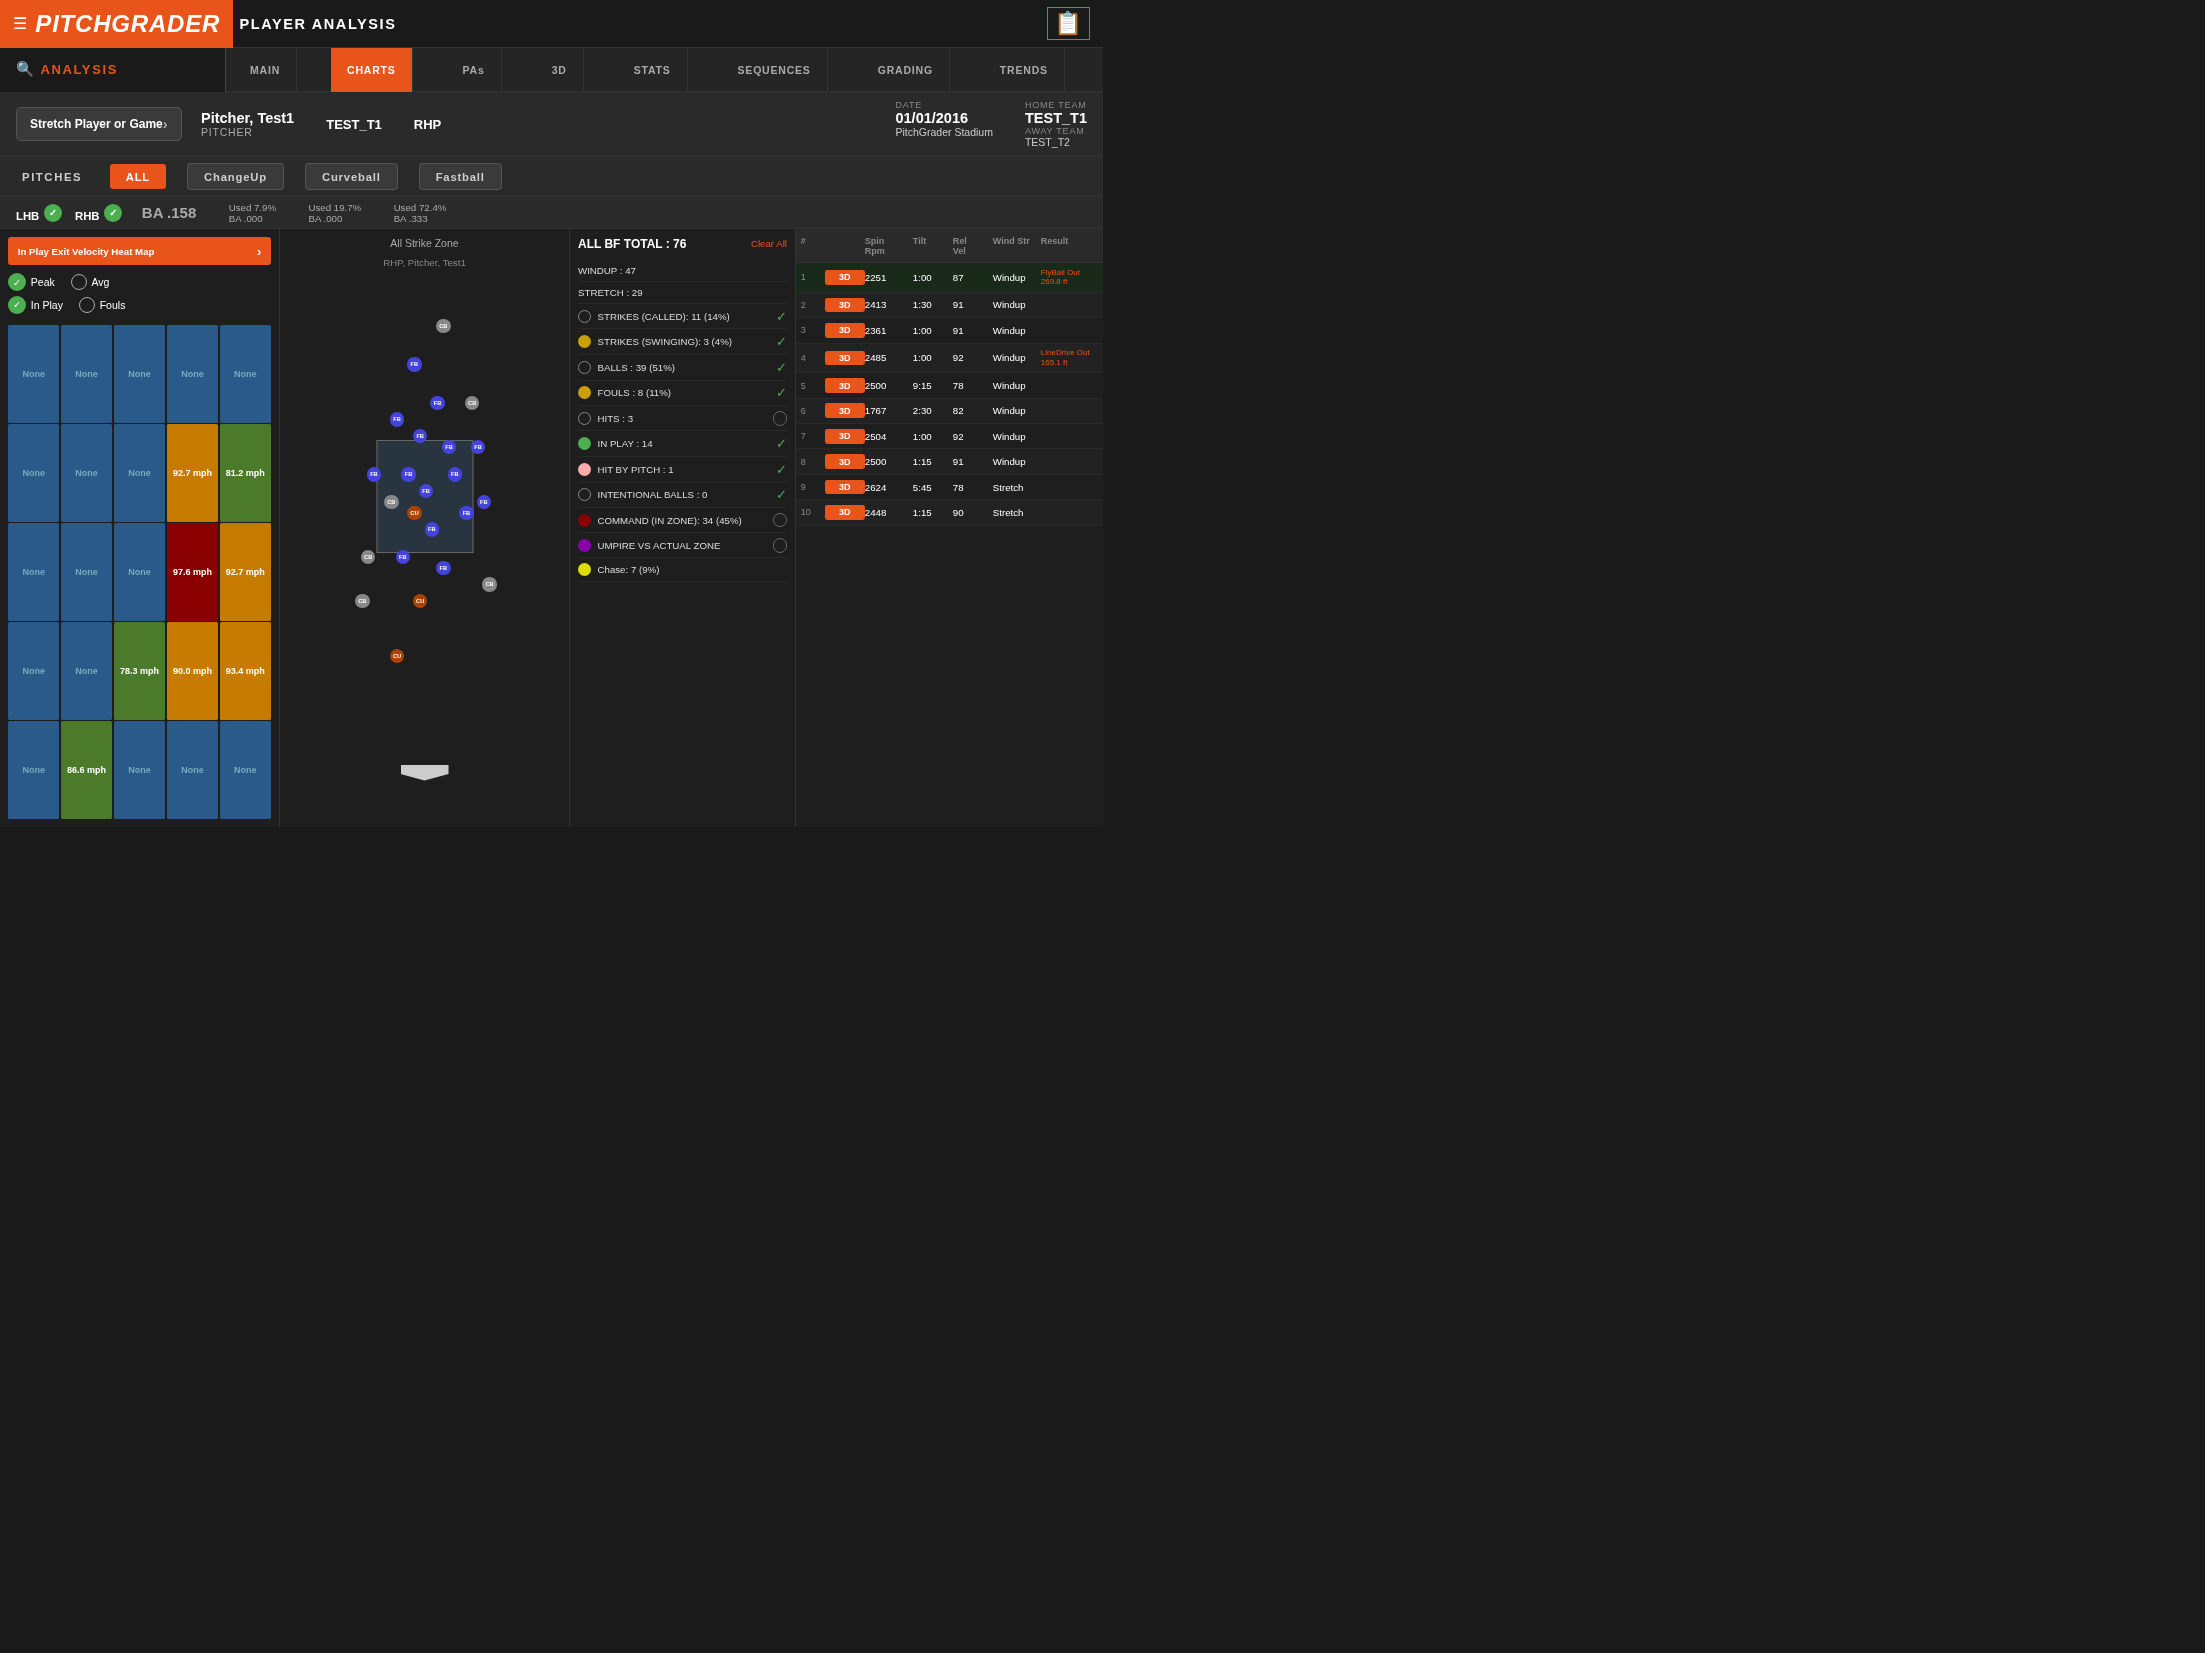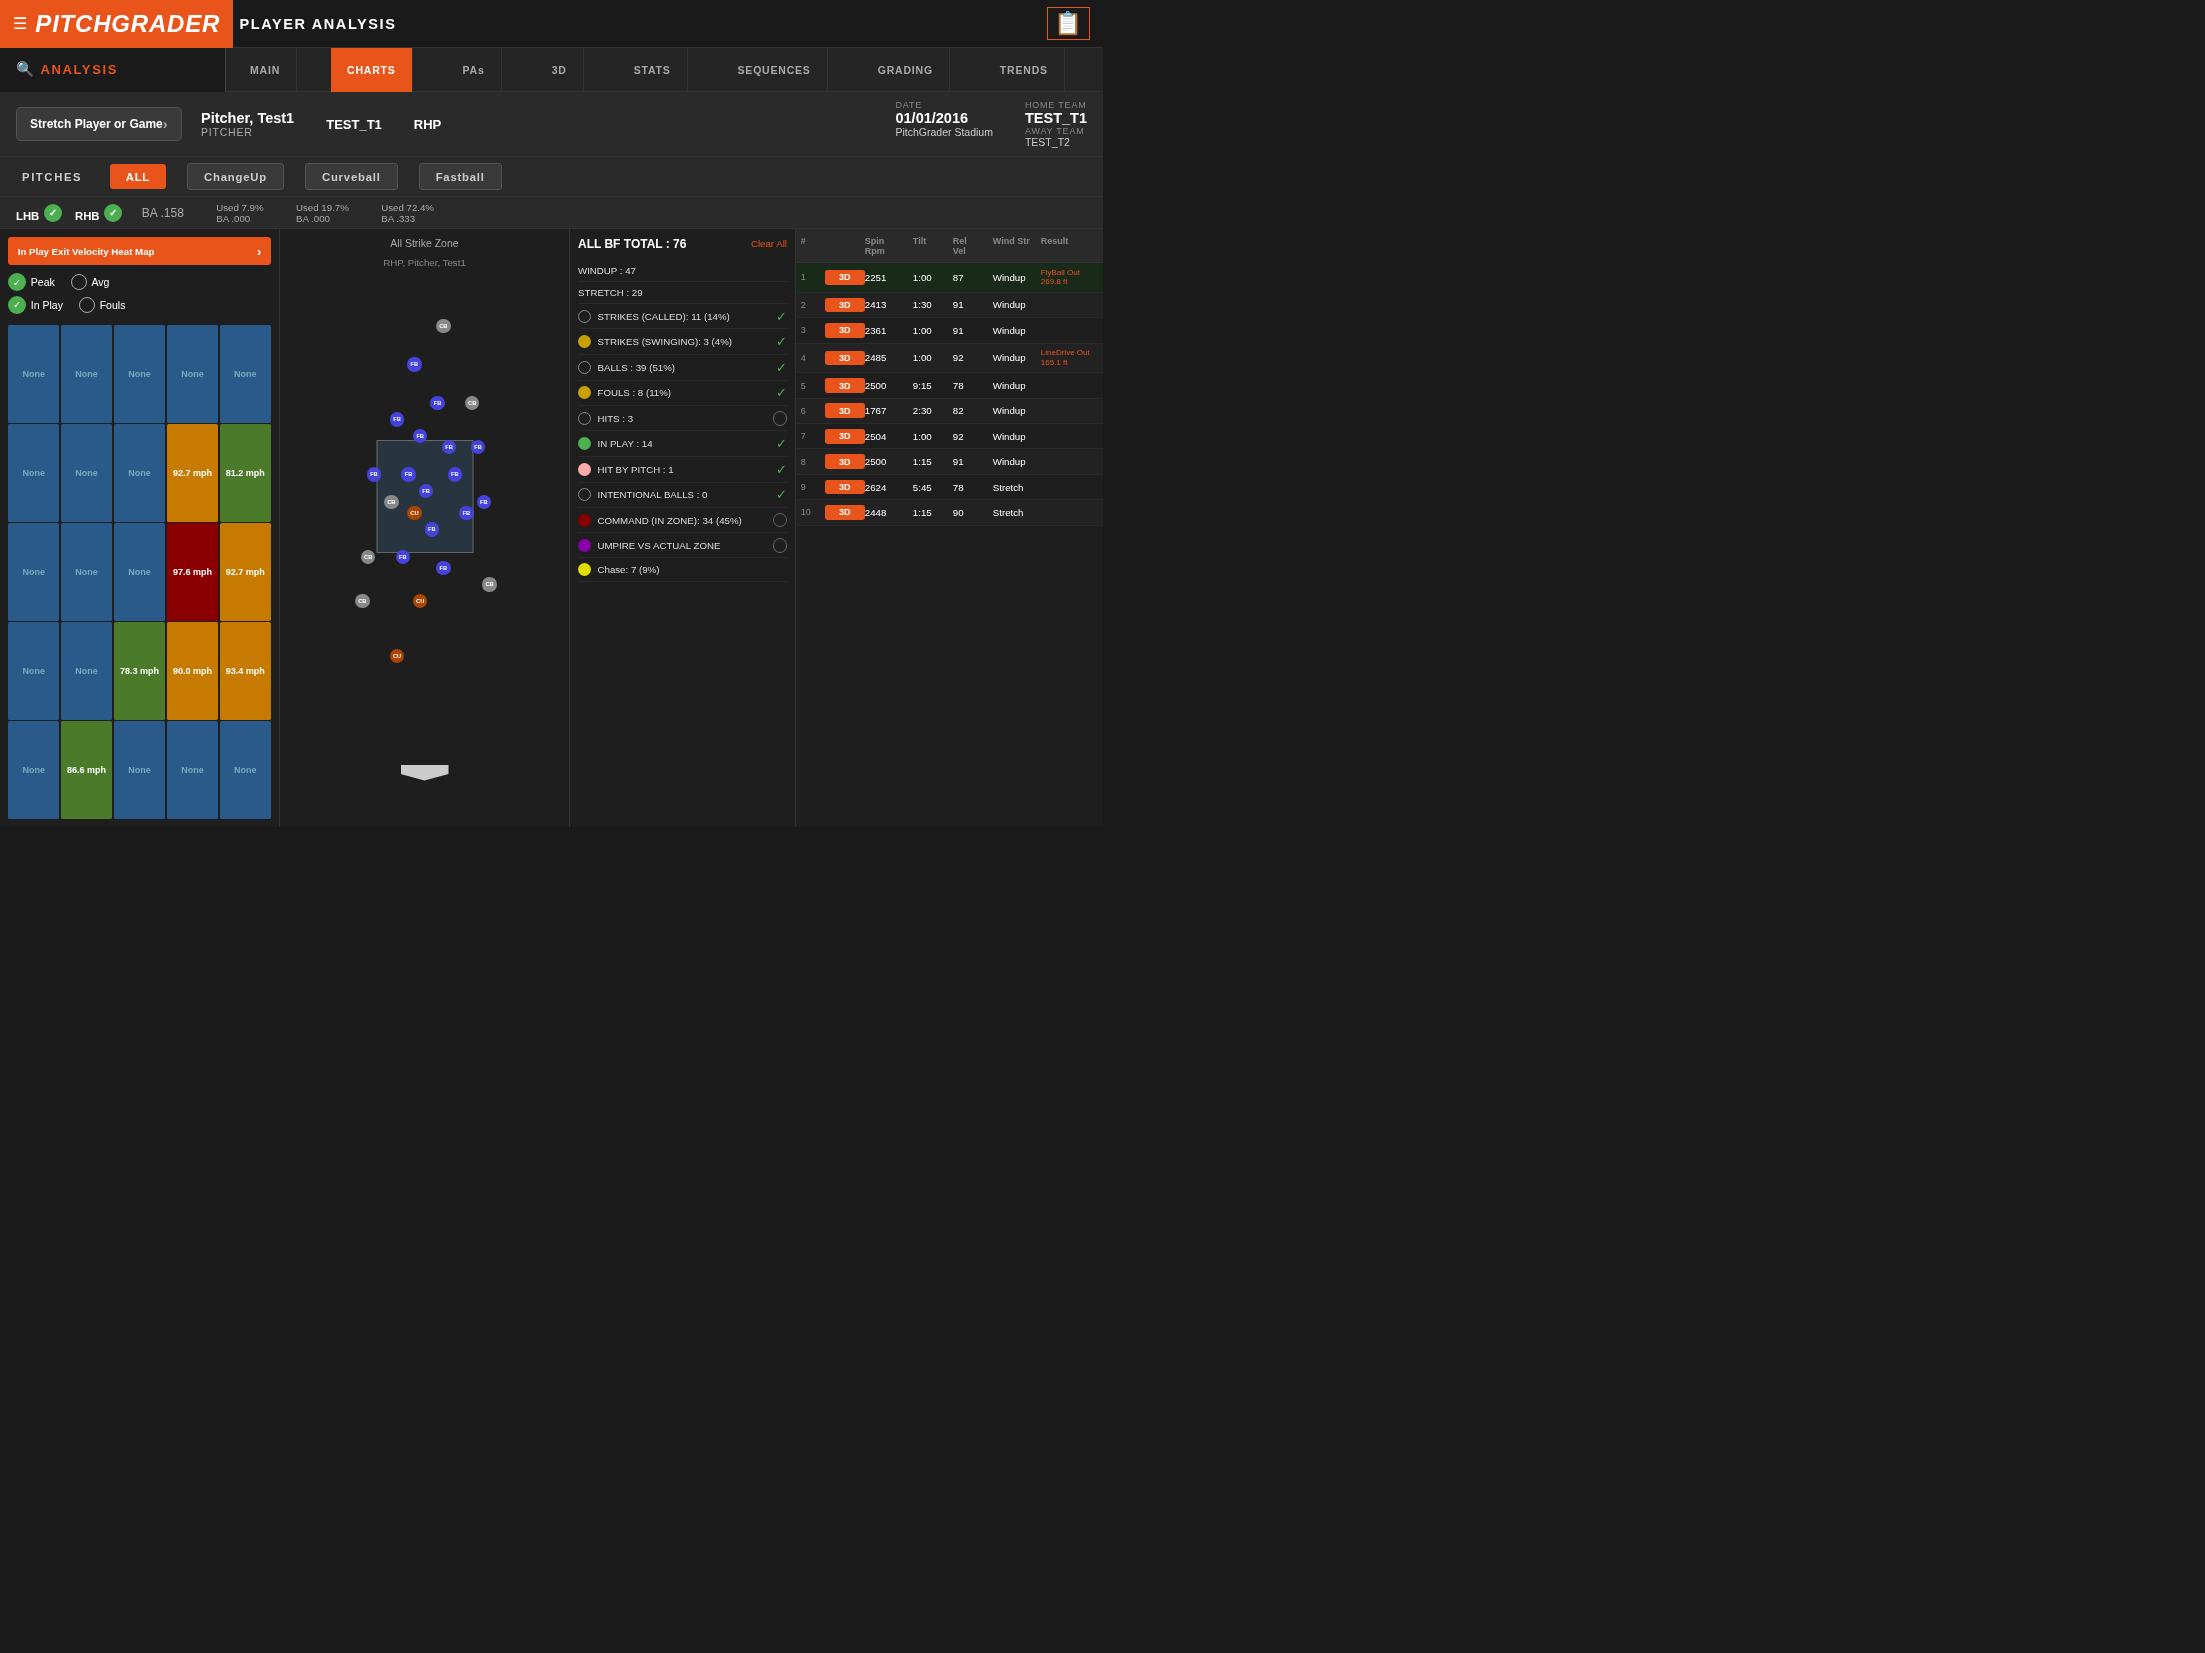--- a/index.html
+++ b/index.html
@@ -245,23 +245,24 @@
       height: 18px;
       border-radius: 50%;
       background: #4CAF50;
       display: flex;
       align-items: center;
       justify-content: center;
       font-size: 9.7px;
       color: #fff;
     }
     .ba-value {
-      font-size: 12px;
+      font-size: 15px;
       color: #aaa;
       margin-left: 6.5px;
+      font-weight: bold;
     }
     .pitch-usage {
       font-size: 9.7px;
       color: #aaa;
       margin-left: 19.4px;
     }
 
     
     .main-content {
       display: flex;

